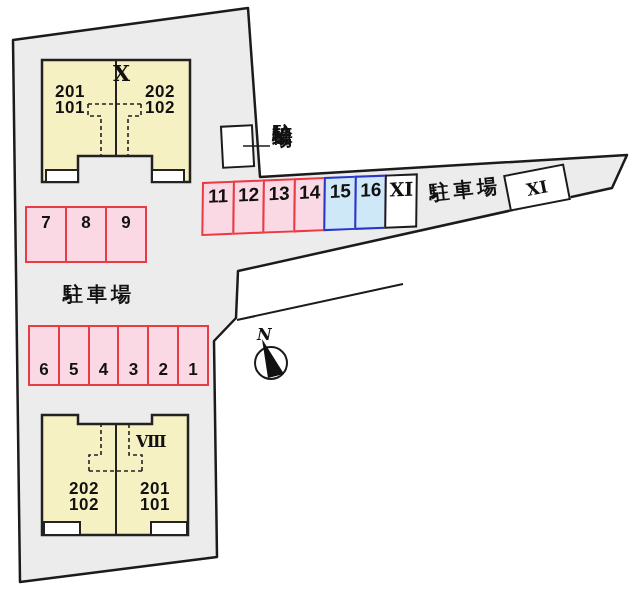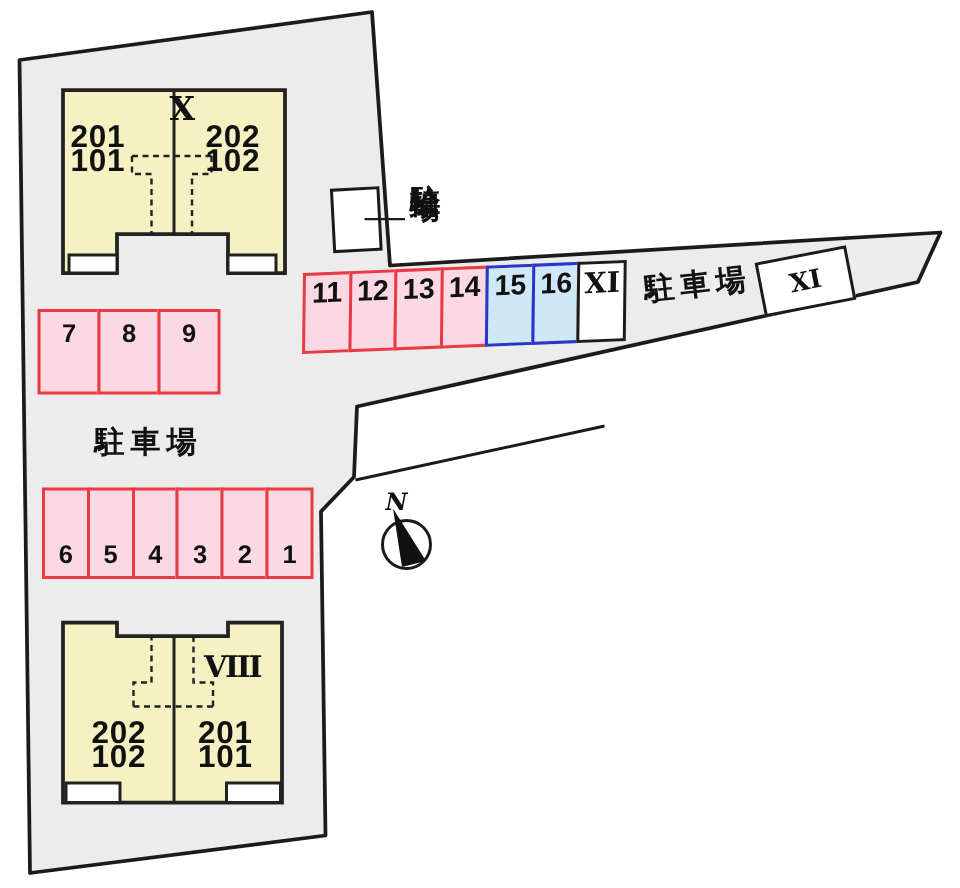--- a/index.html
+++ b/index.html
@@ -3,21 +3,21 @@
 <meta charset="utf-8">
 <style>
   html,body{margin:0;padding:0;background:#ffffff;}
   #stage{position:relative;width:640px;height:592px;background:#ffffff;overflow:hidden;
          font-family:"Liberation Sans",sans-serif;color:#111;}
   svg{position:absolute;left:0;top:0;}
   .watermark{position:absolute;left:138px;top:246px;font-size:63px;letter-spacing:1px;
              color:#f2f2f2;font-weight:400;white-space:nowrap;user-select:none;}
   
   .bldg-label{position:absolute;font-family:"DejaVu Serif",serif;font-weight:bold;color:#111;}
-  .unit{position:absolute;width:46px;text-align:left;font-weight:bold;font-size:21px;
+  .unit{position:absolute;width:46px;text-align:center;font-weight:bold;font-size:17px;
         line-height:16px;letter-spacing:0.5px;}
   
   .kanji{position:absolute;font-weight:bold;font-size:20px;color:#111;white-space:nowrap;}
   .kanji-vert{writing-mode:vertical-rl;text-orientation:upright;letter-spacing:3px;}
   
   .space-row{position:absolute;display:flex;box-sizing:border-box;}
   .space{flex:1 1 0;box-sizing:border-box;background:#fbd9e4;border:2px solid #e83b44;
          margin-left:-2px;font-weight:bold;font-size:17px;color:#111;
          display:flex;justify-content:center;}
   .space:first-child{margin-left:0;}
@@ -81,21 +81,21 @@
   <div class="bldg-label" style="left:113px;top:60px;font-size:22px;">X</div>
   <div class="unit" style="left:47px;top:84px;">
     <div>201</div>
     <div>101</div>
   </div>
   <div class="unit" style="left:137px;top:84px;">
     <div>202</div>
     <div>102</div>
   </div>
 
-  <div class="bldg-label" style="left:136px;top:432px;font-size:20px;letter-spacing:-1.5px;">VIII</div>
+  <div class="bldg-label" style="left:136px;top:432px;font-size:16px;letter-spacing:-1.5px;">VIII</div>
   <div class="unit" style="left:61px;top:481px;">
     <div>202</div>
     <div>102</div>
   </div>
   <div class="unit" style="left:132px;top:481px;">
     <div>201</div>
     <div>101</div>
   </div>
 
   <div class="kanji" style="left:63px;top:281px;letter-spacing:4px;">駐車場</div>

